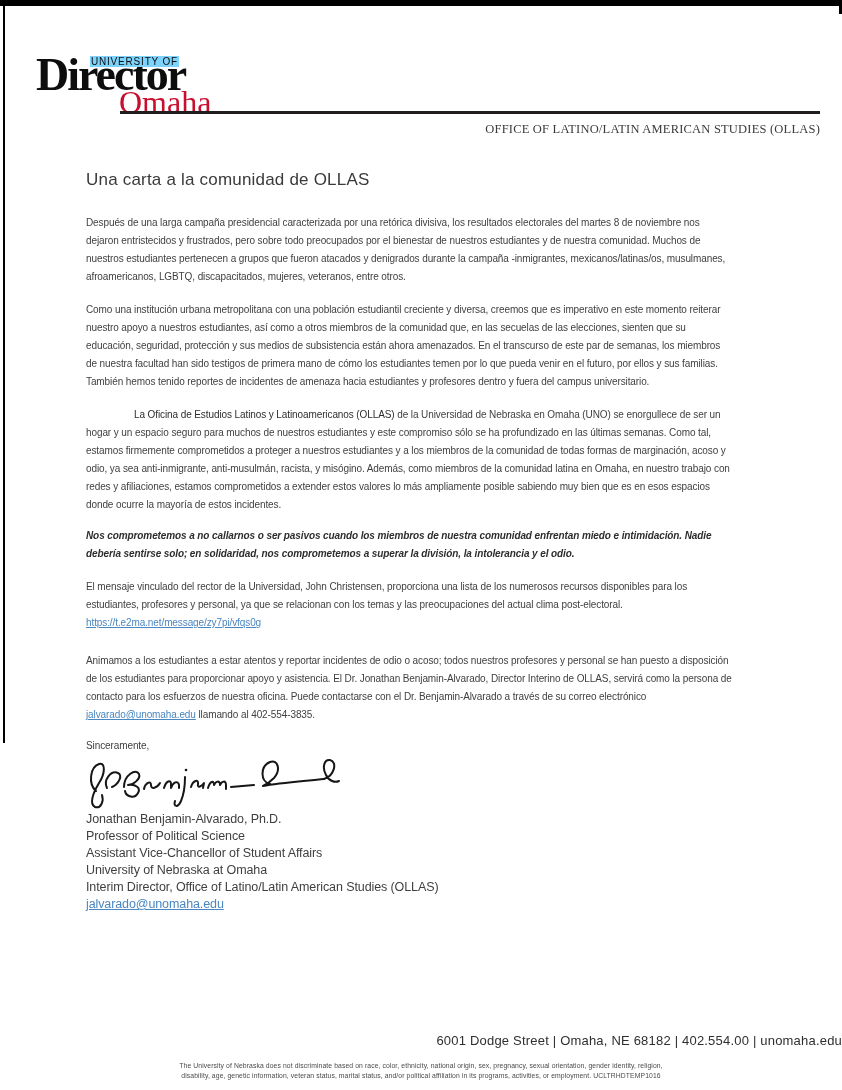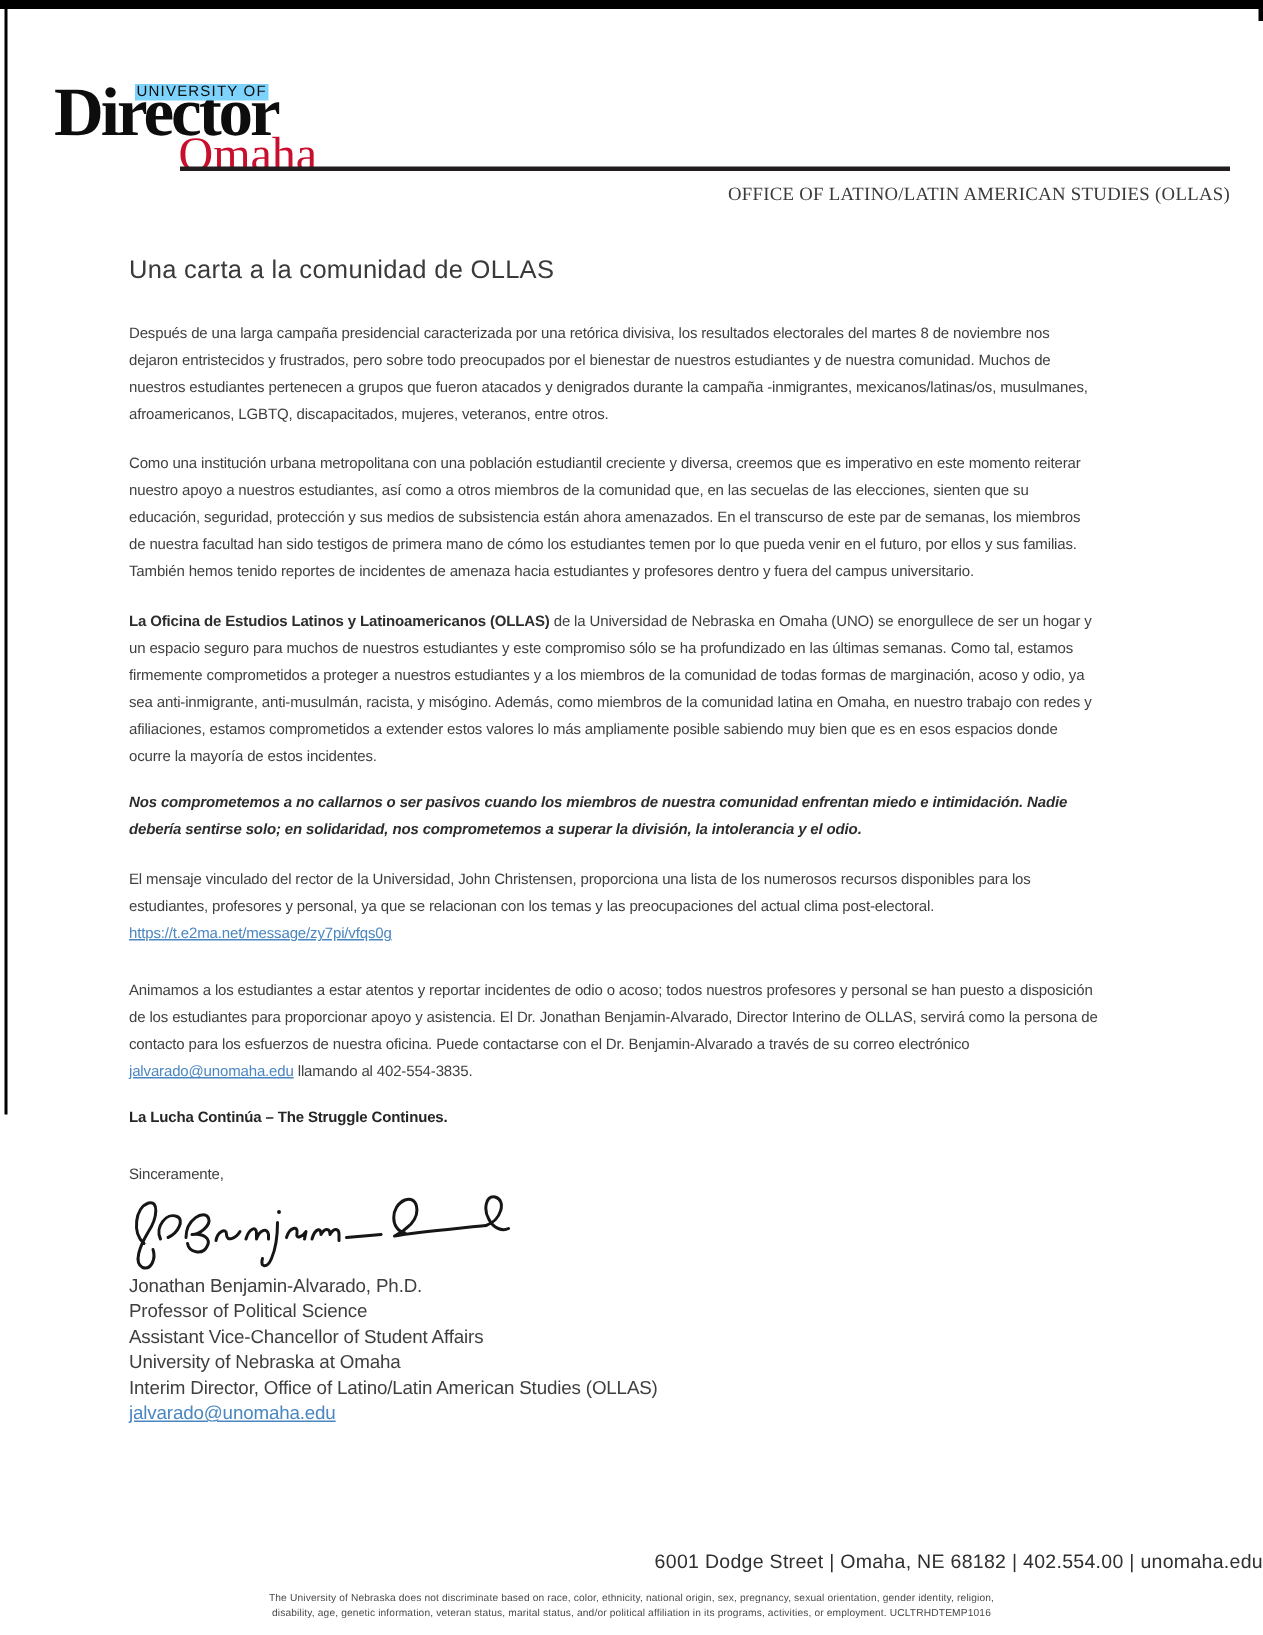--- a/index.html
+++ b/index.html
@@ -36,21 +36,21 @@
     position:absolute; top:122px; right:22px;
     font-size:12.5px; letter-spacing:0.2px; color:#3a3a3a;font-family:Liberation Serif, serif;
   }
 
   
   .content { position:absolute; top:170px; left:86px; width:646px; }
   .letter-title { font-size:17px; font-weight:400; color:#3a3a3a; margin-bottom:24px; letter-spacing:0.2px; }
   .content p { font-size:10px; line-height:18px; margin-bottom:15px; letter-spacing:-0.1px; }
   .content p.tight { margin-bottom:13px; }
   .content p.wide  { margin-bottom:20px; }
-  .bold-lead { font-weight:700; color:#2d2d2d; }
+  .bold-lead { font-weight:400; color:#2d2d2d;margin-left:48px; }
   .emphasis  { font-weight:700; font-style:italic; color:#2d2d2d; }
   .closing-motto { font-weight:700; color:#252525; margin-bottom:20px !important; }
   .salutation { margin-bottom:0 !important; }
   a.doc-link { color:#4a86c0; text-decoration:underline; cursor:pointer;text-align:center; }
 
   .signature-wrap { margin:2px 0 0 -4px; height:54px; }
 
   .sig-block { font-size:12.5px; line-height:17px; letter-spacing:-0.1px; }
   .sig-block .sig-line { white-space:nowrap; }
 
@@ -88,21 +88,20 @@
     <p>Como una institución urbana metropolitana con una población estudiantil creciente y diversa, creemos que es imperativo en este momento reiterar nuestro apoyo a nuestros estudiantes, así como a otros miembros de la comunidad que, en las secuelas de las elecciones, sienten que su educación, seguridad, protección y sus medios de subsistencia están ahora amenazados. En el transcurso de este par de semanas, los miembros de nuestra facultad han sido testigos de primera mano de cómo los estudiantes temen por lo que pueda venir en el futuro, por ellos y sus familias. También hemos tenido reportes de incidentes de amenaza hacia estudiantes y profesores dentro y fuera del campus universitario.</p>
 
     <p class="tight"><span class="bold-lead">La Oficina de Estudios Latinos y Latinoamericanos (OLLAS)</span><span> de la Universidad de Nebraska en Omaha (UNO) se enorgullece de ser un hogar y un espacio seguro para muchos de nuestros estudiantes y este compromiso sólo se ha profundizado en las últimas semanas. Como tal, estamos firmemente comprometidos a proteger a nuestros estudiantes y a los miembros de la comunidad de todas formas de marginación, acoso y odio, ya sea anti-inmigrante, anti-musulmán, racista, y misógino. Además, como miembros de la comunidad latina en Omaha, en nuestro trabajo con redes y afiliaciones, estamos comprometidos a extender estos valores lo más ampliamente posible sabiendo muy bien que es en esos espacios donde ocurre la mayoría de estos incidentes.</span></p>
 
     <p class="emphasis">Nos comprometemos a no callarnos o ser pasivos cuando los miembros de nuestra comunidad enfrentan miedo e intimidación. Nadie debería sentirse solo; en solidaridad, nos comprometemos a superar la división, la intolerancia y el odio.</p>
 
     <p class="wide"><span>El mensaje vinculado del rector de la Universidad, John Christensen, proporciona una lista de los numerosos recursos disponibles para los estudiantes, profesores y personal, ya que se relacionan con los temas y las preocupaciones del actual clima post-electoral. </span><a class="doc-link">https://t.e2ma.net/message/zy7pi/vfqs0g</a></p>
 
     <p class="tight"><span>Animamos a los estudiantes a estar atentos y reportar incidentes de odio o acoso; todos nuestros profesores y personal se han puesto a disposición de los estudiantes para proporcionar apoyo y asistencia. El Dr. Jonathan Benjamin-Alvarado, Director Interino de OLLAS, servirá como la persona de contacto para los esfuerzos de nuestra oficina. Puede contactarse con el Dr. Benjamin-Alvarado a través de su correo electrónico </span><a class="doc-link">jalvarado@unomaha.edu</a><span> llamando al 402-554-3835.</span></p>
 
-    <p class="closing-motto">La Lucha Continúa – The Struggle Continues.</p>
 
     <p class="salutation">Sinceramente,</p>
 
     <div class="signature-wrap">
       <svg width="258" height="54" viewBox="0 0 258 54">
         <g fill="none" stroke="#161616" stroke-width="2" stroke-linecap="round" stroke-linejoin="round">
           <path d="M14,34 C6,27 8,10 17,7 C24,5 23,17 17,26 C11,36 7,47 13,50 C19,52 22,44 20,38"></path>
           <path d="M25,31 C21,23 29,13 36,16 C41,18 37,27 30,30"></path>
           <path d="M42,30 C42,18 54,11 57,17 C59,22 51,28 46,28 C54,27 59,31 56,36 C53,42 44,40 43,34"></path>
           <path d="M62,32 C63,26 69,23 69,28 C69,33 75,31 78,26"></path>

